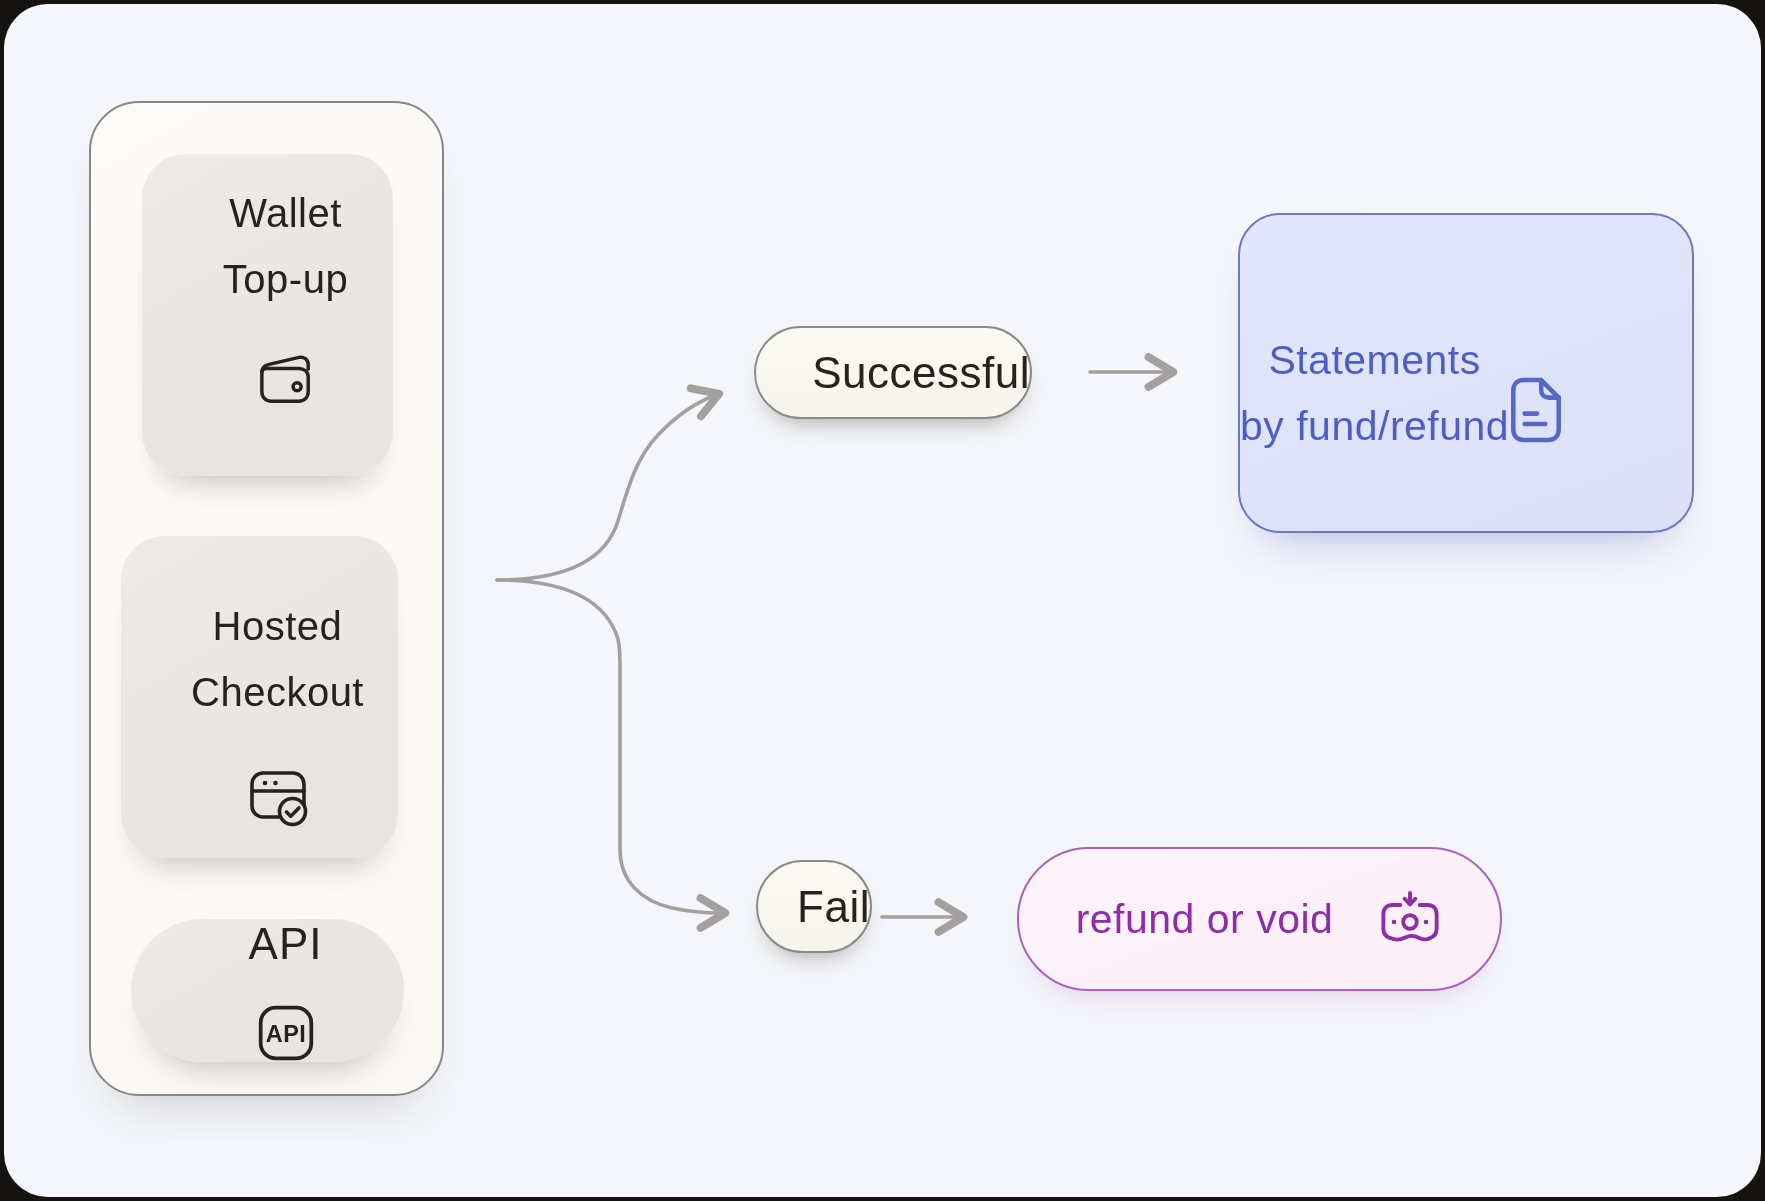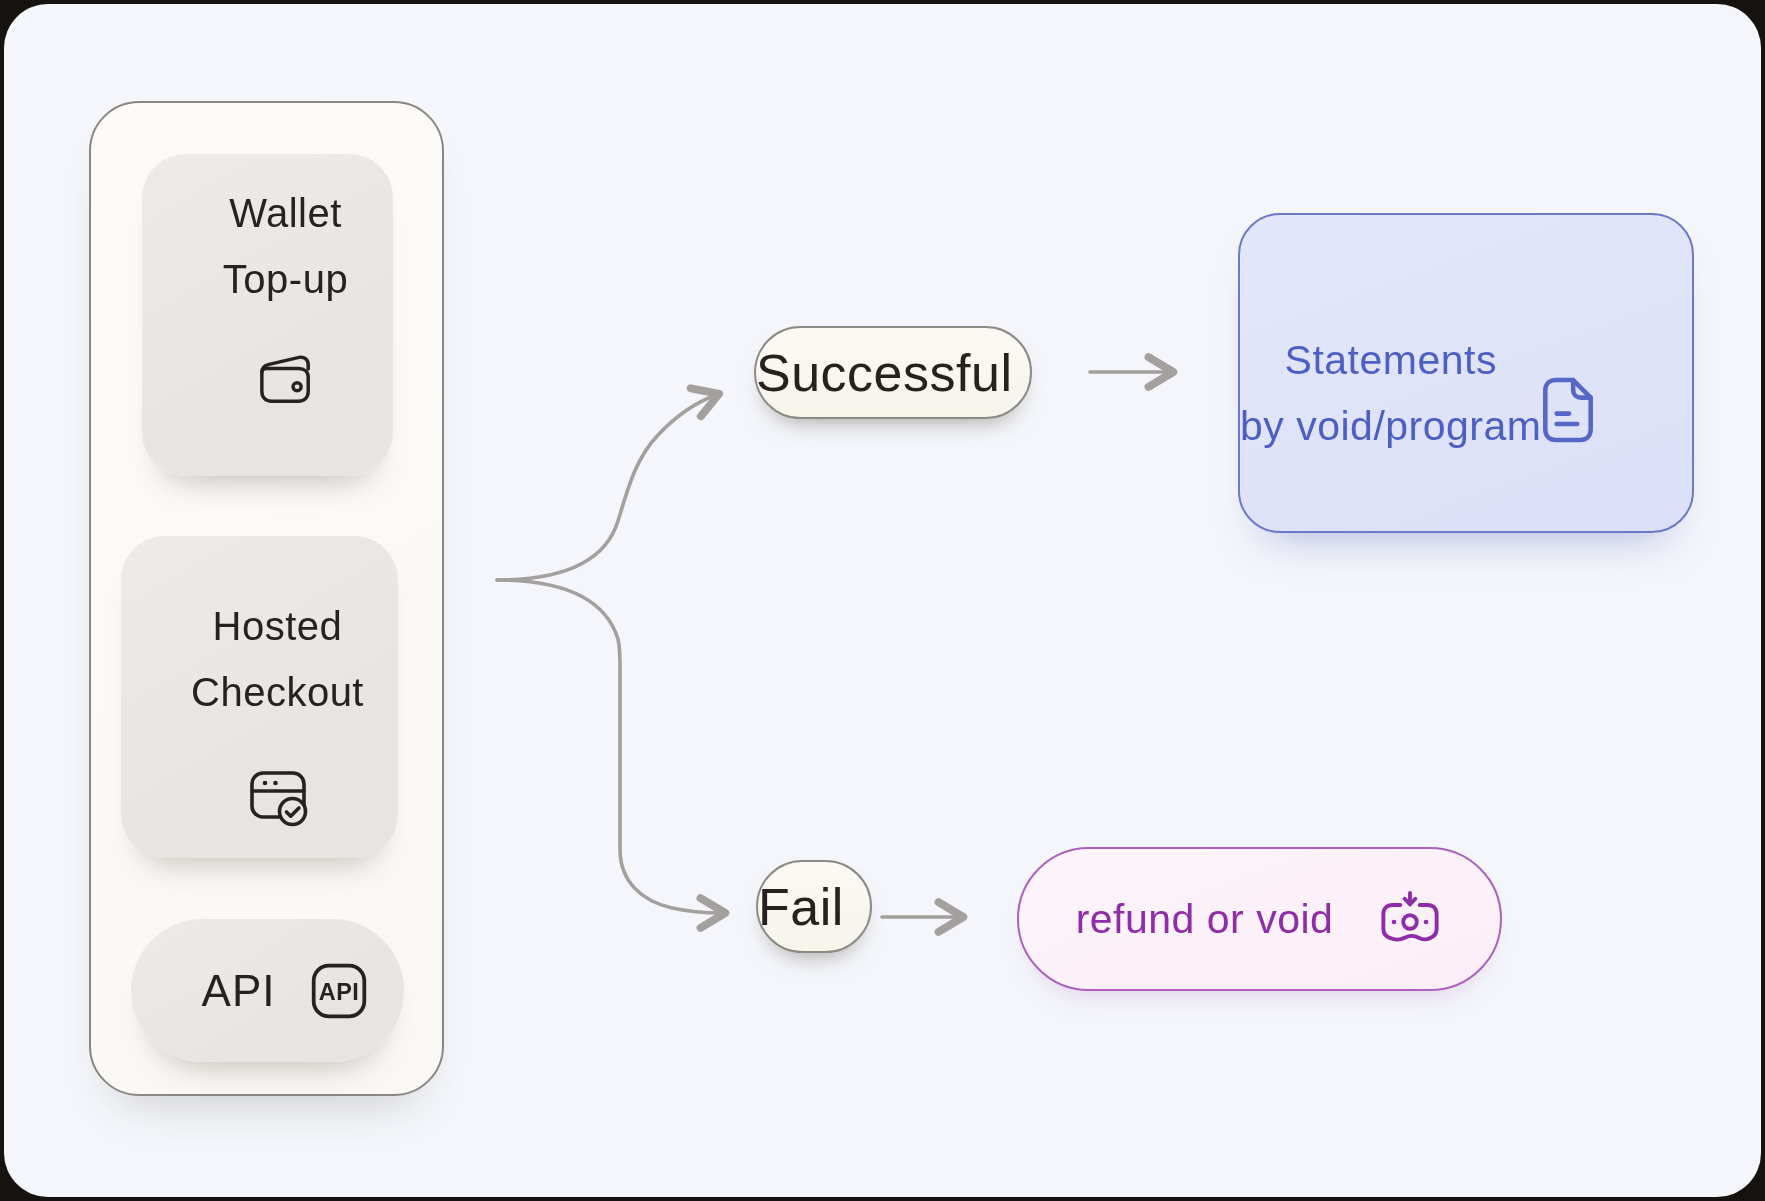--- a/index.html
+++ b/index.html
@@ -12,30 +12,30 @@
          background:linear-gradient(150deg,#fcfbf9 0%,#f9f8f4 100%);
          border:2px solid #8b8780;border-radius:50px;
          box-shadow:0 30px 50px -30px rgba(70,60,50,.28);}
   .card{position:absolute;border-radius:44px;
         background:linear-gradient(150deg,#edeae7 0%,#e8e4e1 70%);
         box-shadow:0 24px 32px -22px rgba(90,78,66,.38);
         display:flex;flex-direction:column;align-items:center;color:#272220;padding-left:36px;}
   .card-wallet{left:51px;top:51px;width:251px;height:322px;padding-top:26px;}
   .card-hosted{left:30px;top:433px;width:277px;height:322px;padding-top:26px;justify-content:center;}
   .card-api{left:40px;top:816px;width:273px;height:143px;border-radius:72px;
-            flex-direction:row;justify-content:center;align-items:center;gap:34px;padding-top:0;}
+            flex-direction:column;justify-content:center;align-items:center;gap:34px;padding-top:0;}
   .card-text{font-size:40px;line-height:66px;text-align:center;letter-spacing:.5px;}
   .card-icon{margin-top:40px;line-height:0;}
   .api-label{font-size:44px;letter-spacing:1px;}
 
   
-  .pill{position:absolute;display:flex;align-items:center;justify-content:flex-start;
+  .pill{position:absolute;display:flex;align-items:center;justify-content:flex-end;
         background:linear-gradient(180deg,#faf9f3 0%,#f6f5ec 100%);
         border:2px solid #8d8a84;border-radius:60px;color:#272220;
-        font-size:52px;letter-spacing:.5px;
+        font-size:44px;letter-spacing:.5px;
         box-shadow:0 14px 24px -14px rgba(80,70,60,.55);}
   .pill-success{left:750px;top:322px;width:278px;height:93px;}
   .pill-fail{left:752px;top:856px;width:116px;height:93px;}
 
   
   .statements{position:absolute;left:1234px;top:209px;width:456px;height:320px;
               background:linear-gradient(160deg,#e3e7fb 0%,#dbe0f8 100%);
               border:2px solid #6d79c6;border-radius:42px;color:#4d5fc3;
               display:flex;flex-direction:row;align-items:center;padding-top:40px;
               box-shadow:0 28px 44px -28px rgba(90,100,190,.5);}
@@ -119,21 +119,21 @@
       <span>Successful</span>
     </div>
 
     <div class="pill pill-fail">
       <span>Fail</span>
     </div>
 
     <div class="statements">
       <div class="statements-text">
         <div>Statements</div>
-        <div>by void/program</div>
+        <div>by fund/refund</div>
       </div>
       <span class="statements-icon">
         <svg width="54" height="66" viewBox="0 0 52 64" fill="none" stroke="#5767c6" stroke-width="4.4" stroke-linecap="round" stroke-linejoin="round">
           <path d="M31 3 H14 C8 3 4 7 4 13 V51 C4 57 8 61 14 61 H38 C44 61 48 57 48 51 V20 L31 3 Z"></path>
           <path d="M31 3 V12.5 C31 17 34 20 38.5 20 H48"></path>
           <path d="M15 35.5 H27"></path>
           <path d="M15 45.5 H35"></path>
         </svg>
       </span>
     </div>

